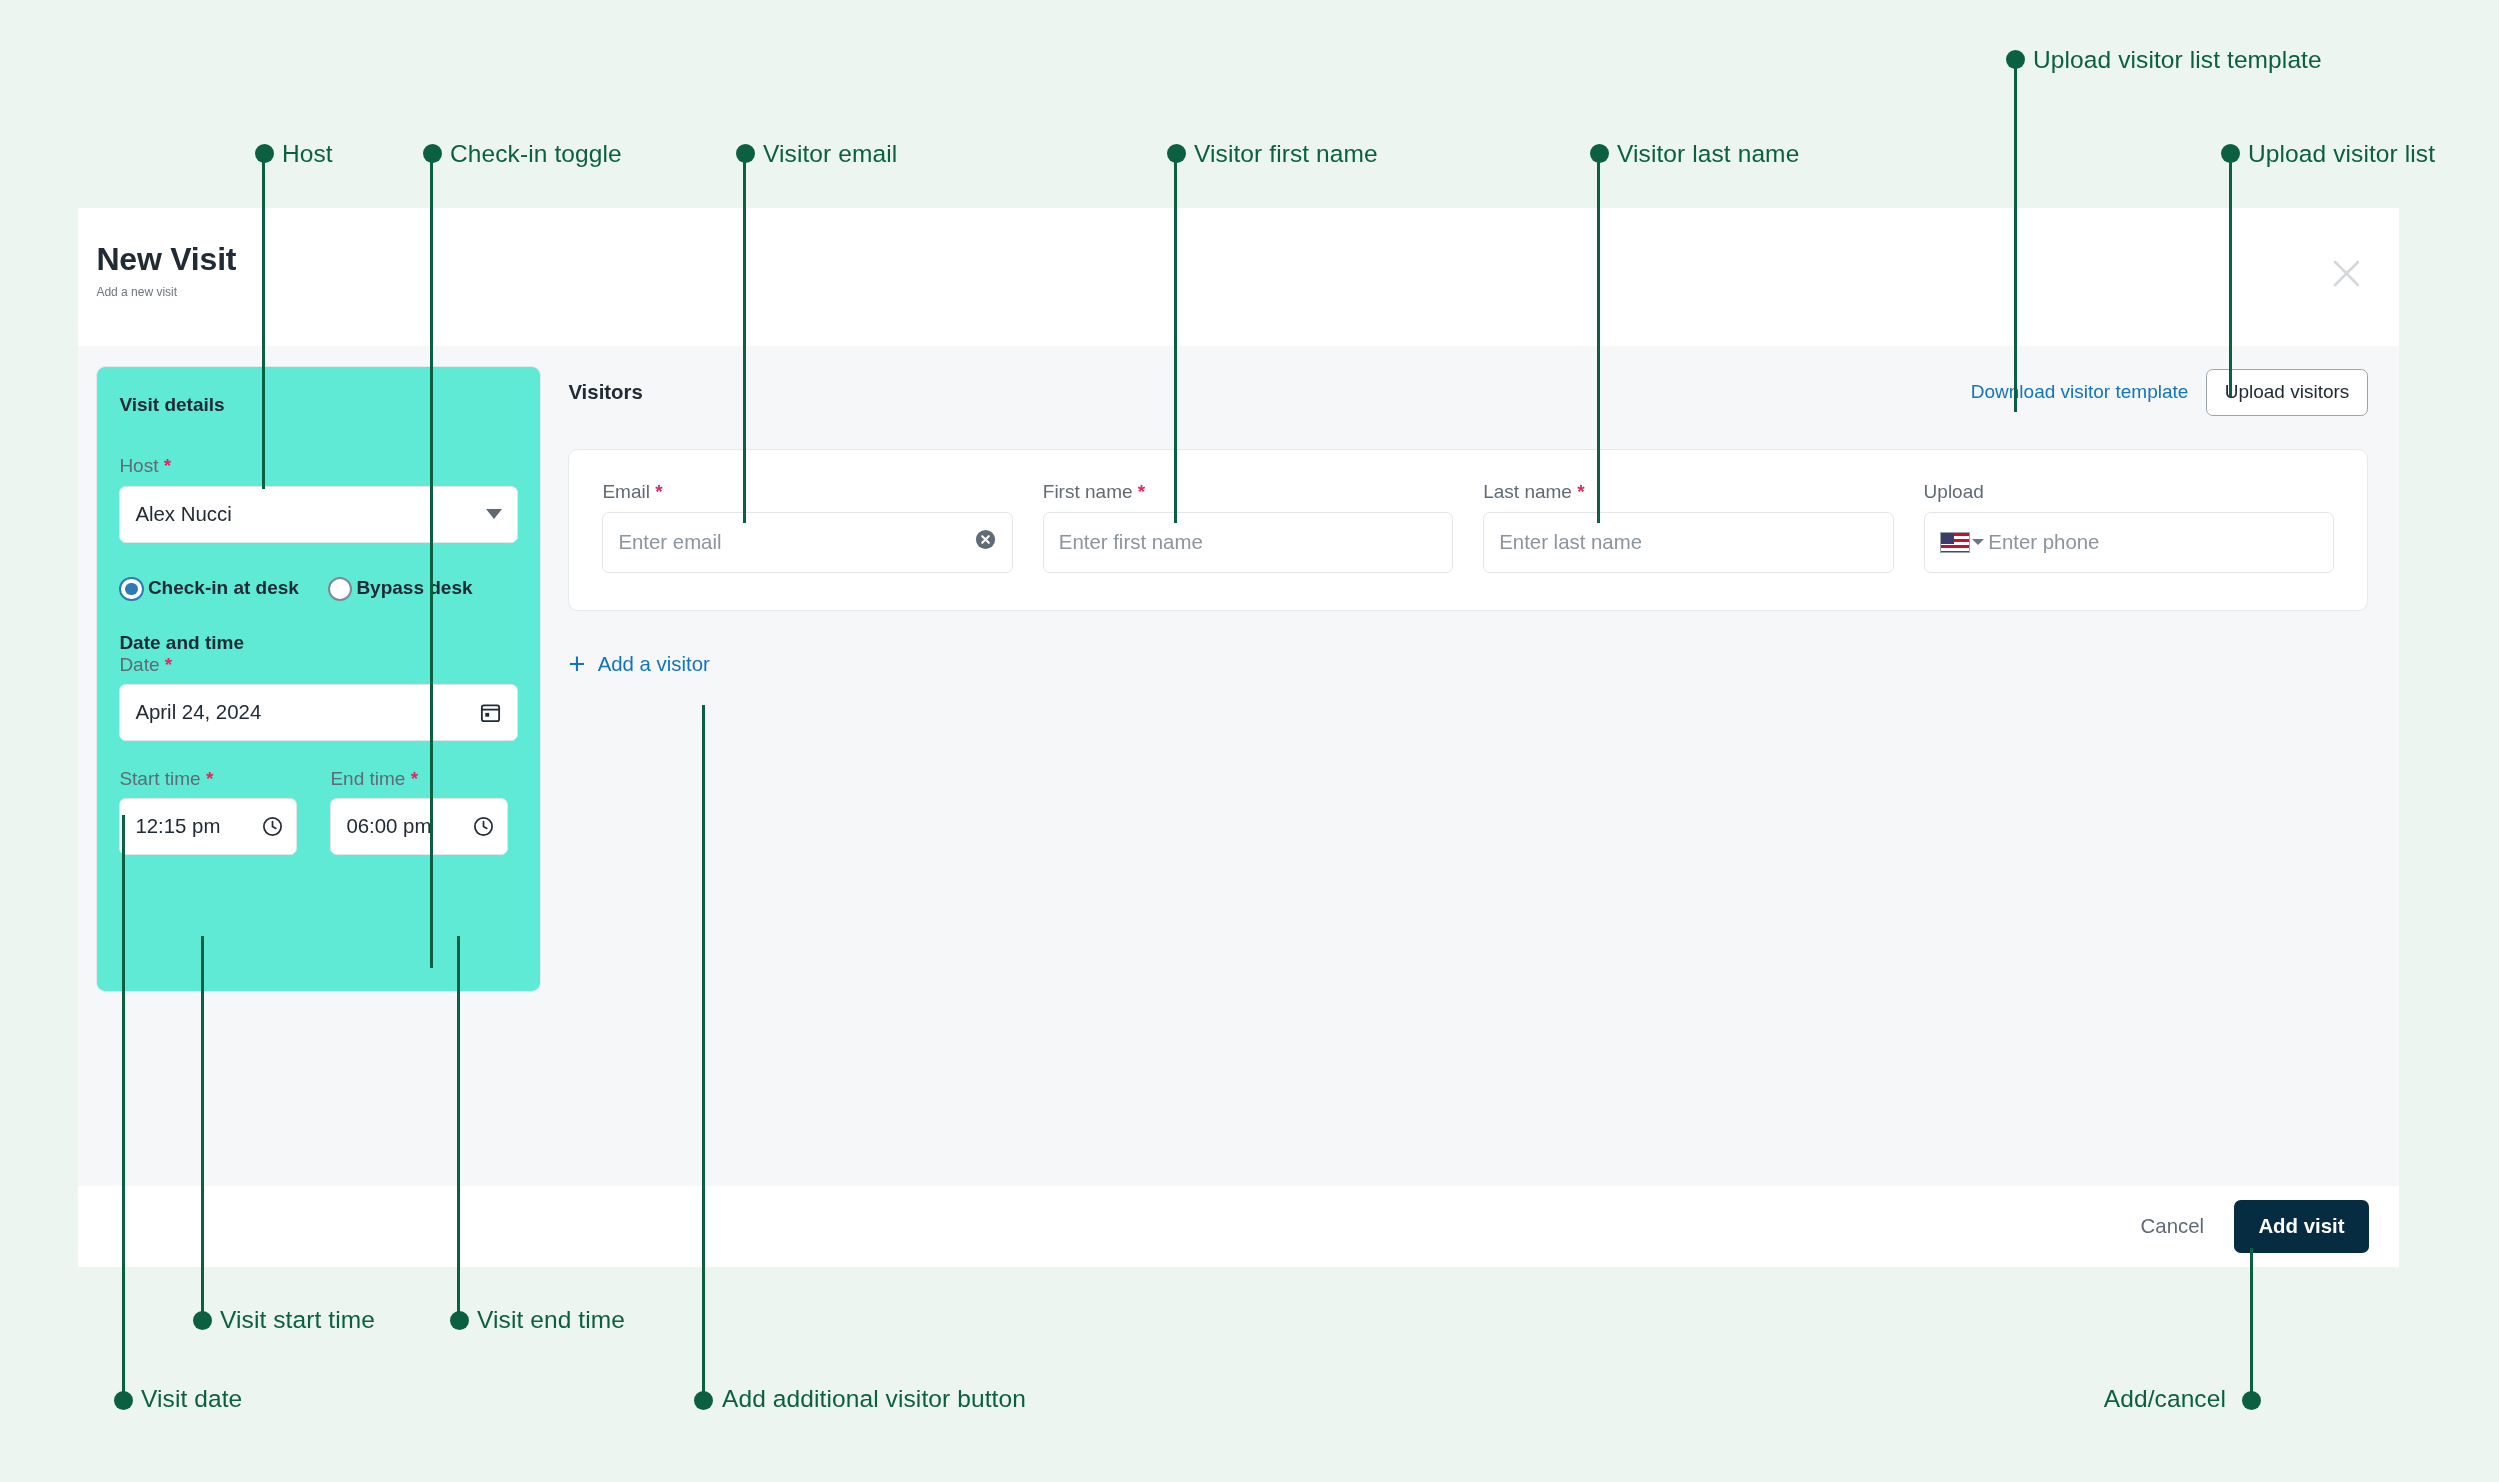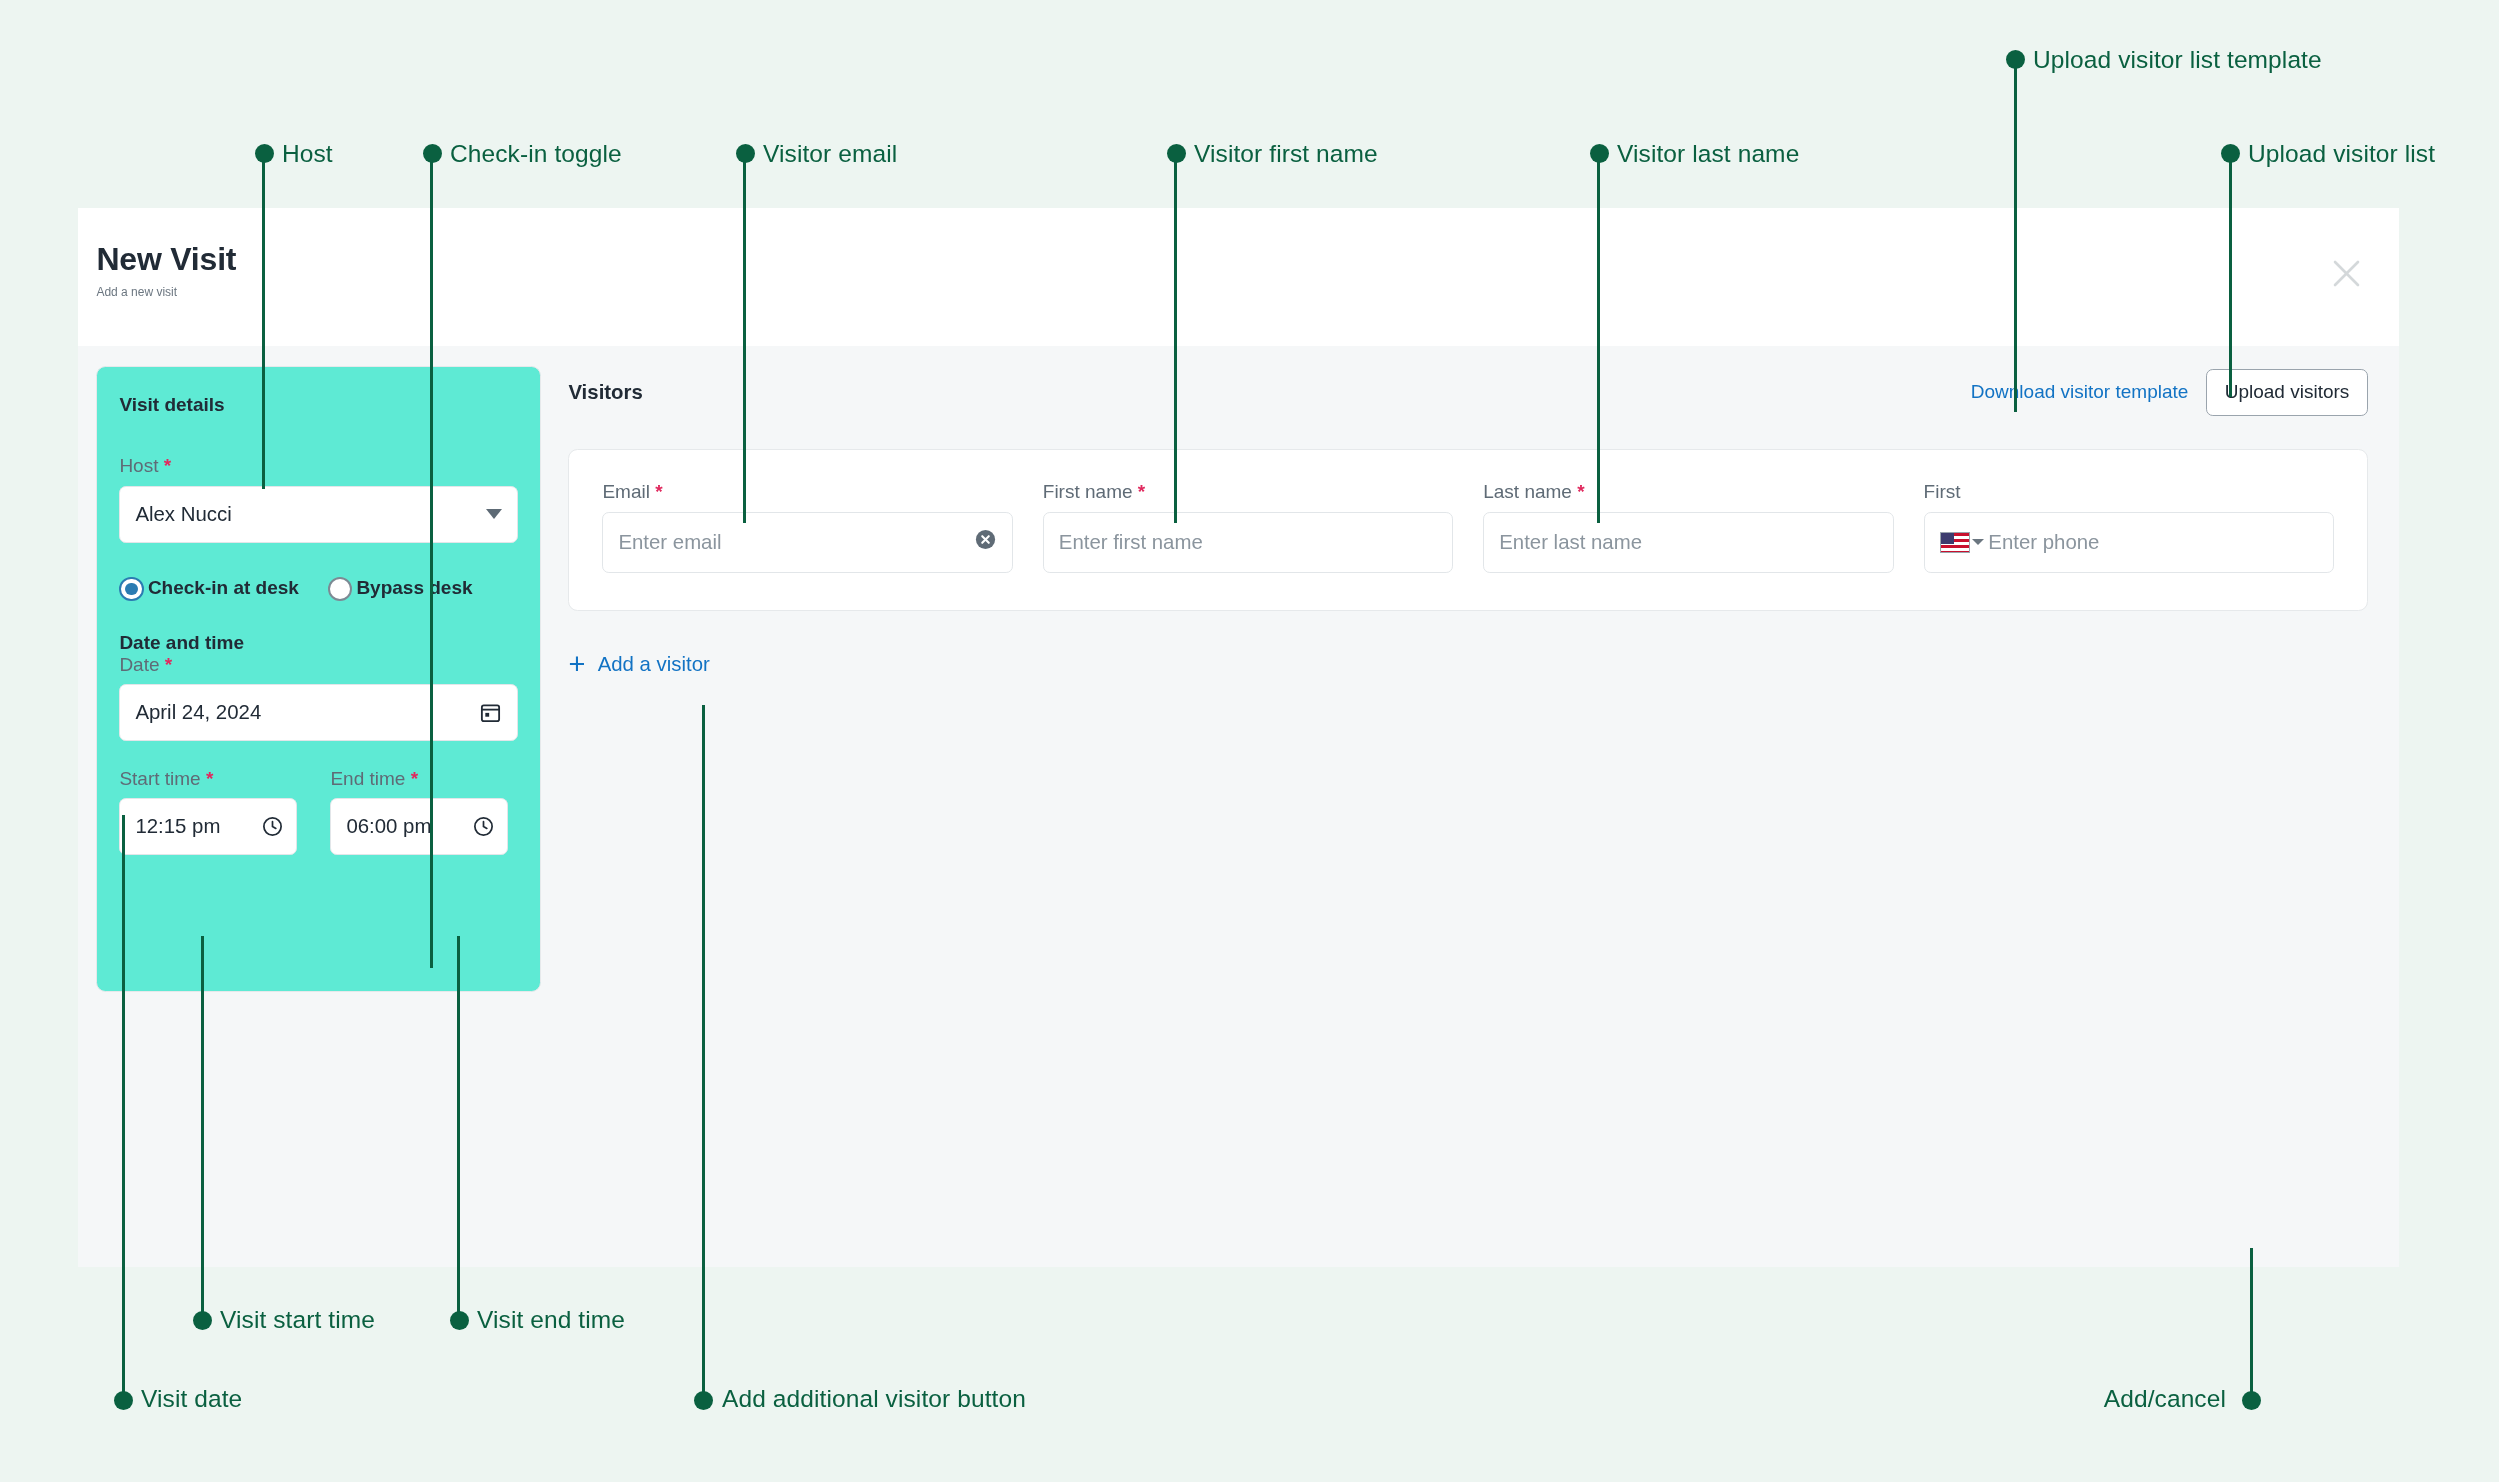--- a/index.html
+++ b/index.html
@@ -476,35 +476,39 @@
               <span>Last name</span>
               <span class="req">*</span>
             </span>
             <div class="vinput">
               <span class="placeholder">Enter last name</span>
             </div>
           </div>
 
           <div class="vfield">
             <span class="fieldlabel">
-              <span>First</span>
+              <span>Upload</span>
             </span>
             <div class="vinput">
               <span class="flag">
                 <span class="stripes"></span>
                   <span class="canton"></span>
               </span>
               <span class="chev-small"></span>
               <span class="placeholder">Enter phone</span>
             </div>
           </div>
         </div>
 
         <div class="add-visitor">
           <span class="plus">+</span>
           <span class="add-visitor-text">Add a visitor</span>
         </div>
       </div>
     </div>
 
+    <div class="modal-footer">
+      <button class="cancel-btn">Cancel</button>
+      <button class="primary-btn">Add visit</button>
+    </div>
   </div>
 </div>
 
 
 </body></html>

